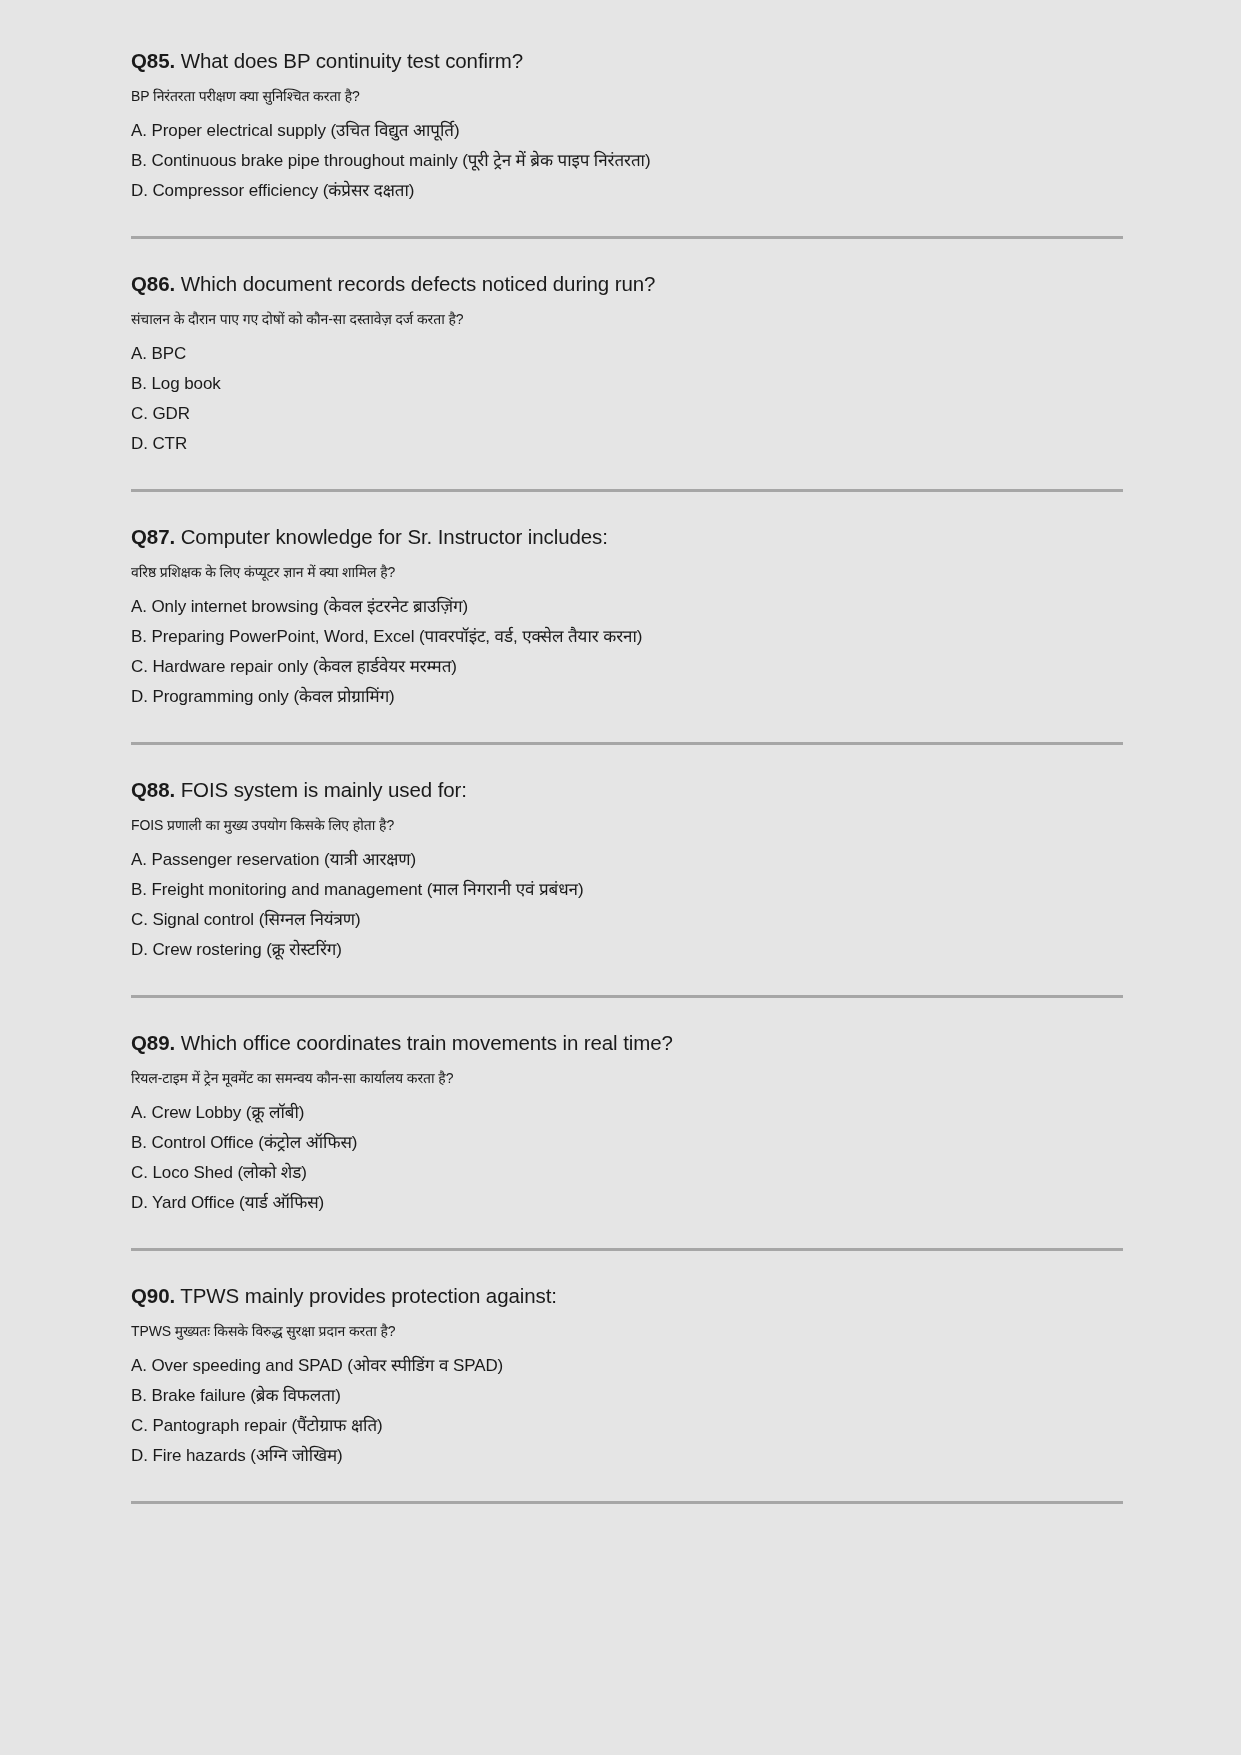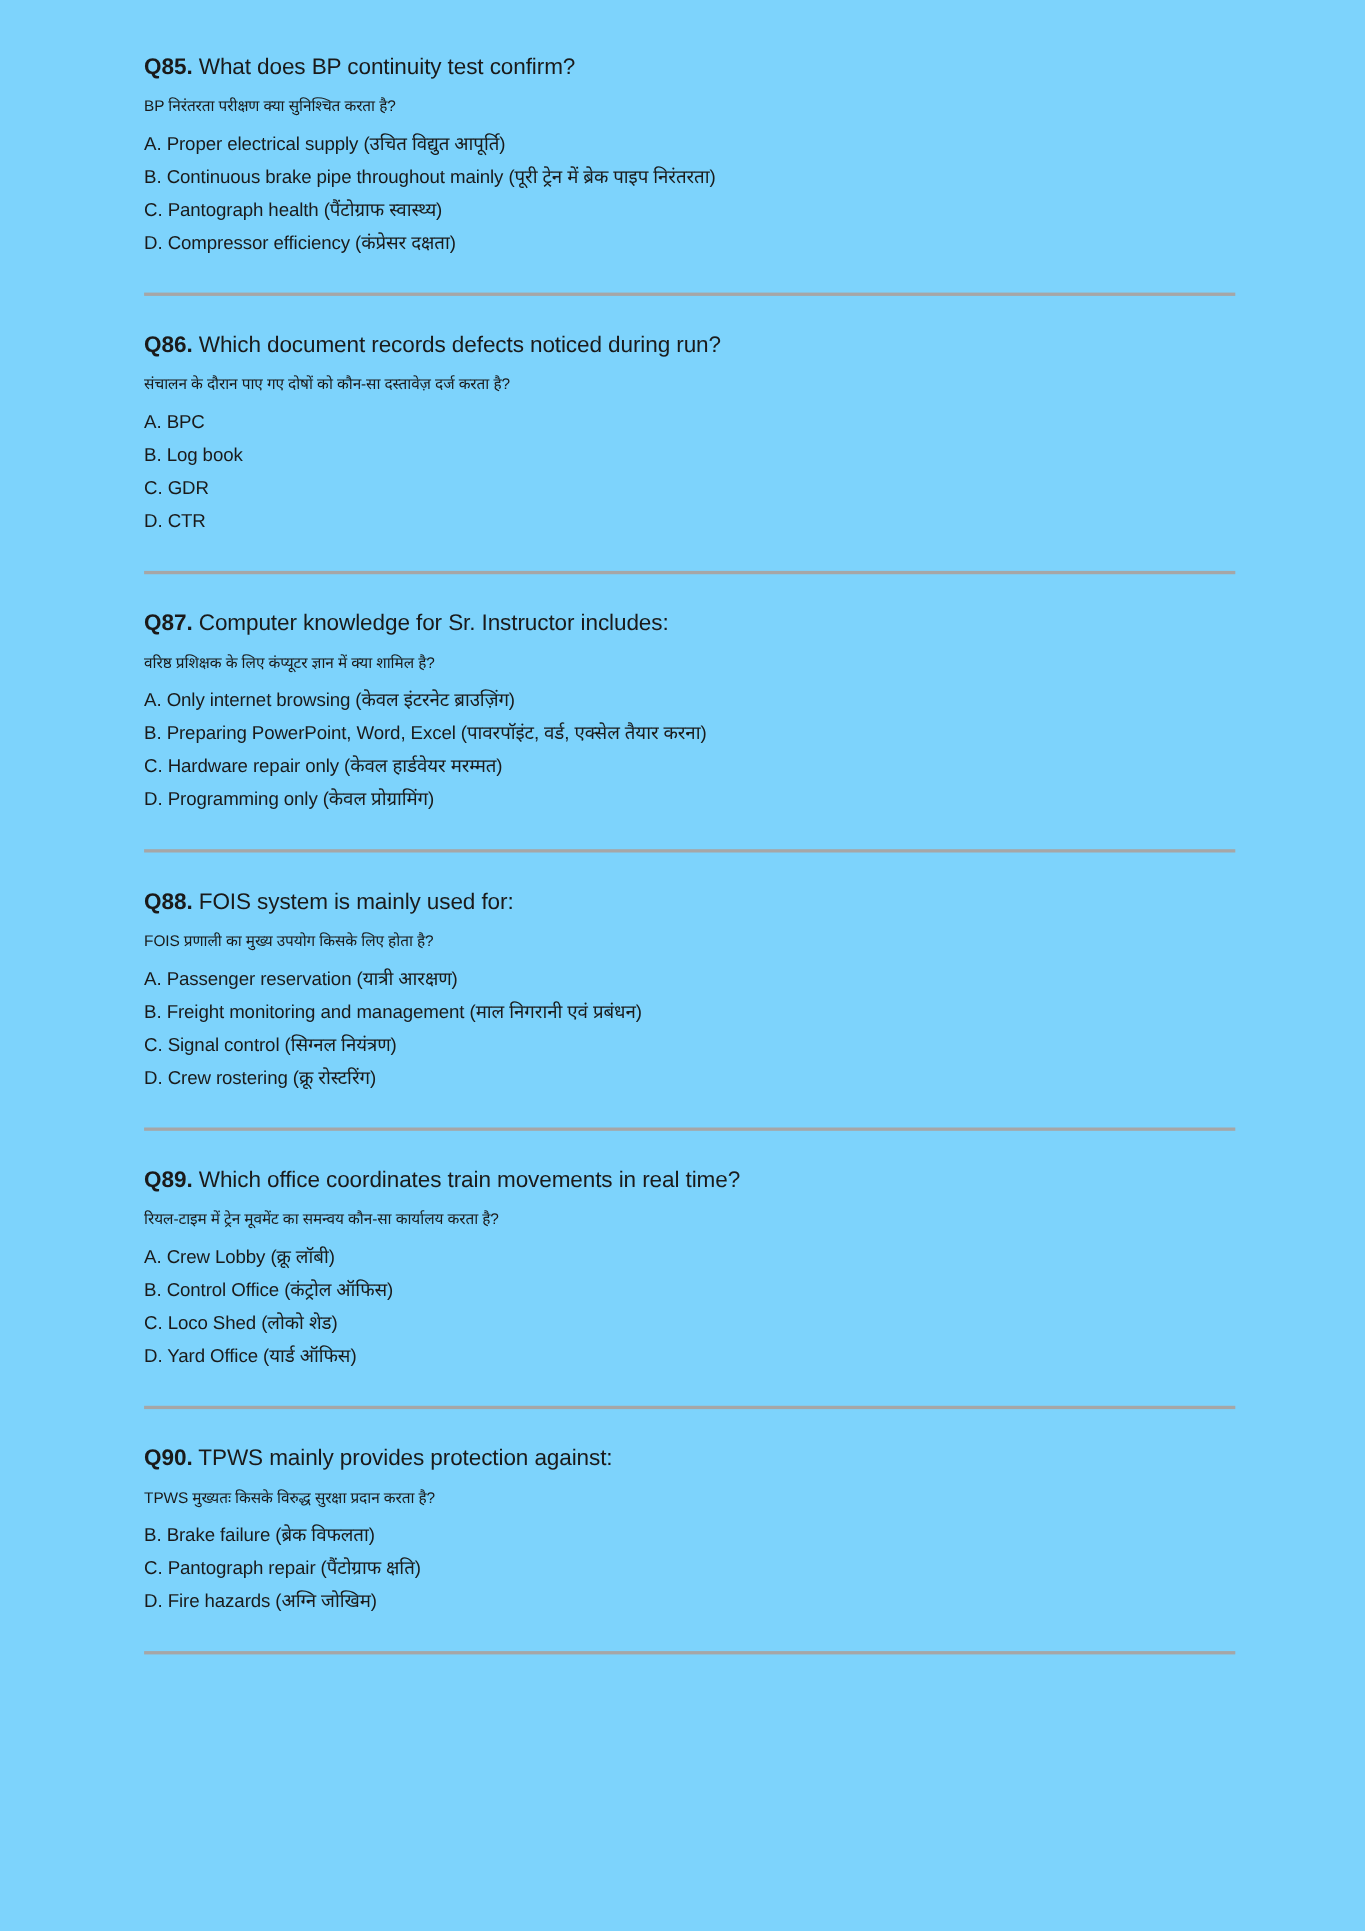--- a/index.html
+++ b/index.html
@@ -13,21 +13,21 @@
     font-family: "Liberation Sans", "DejaVu Sans", sans-serif;
     color: #1a1a1a;
     -webkit-font-smoothing: antialiased;
   }
   .page {
     position: relative;
     width: 1241px;
     height: 1755px;
     box-sizing: border-box;
     padding: 44px 118px 0 131px;
-    background: #7dd3fc;
+    background: #e5e5e5;
   }
   .q-block {
     margin: 0;
     padding: 0;
   }
   .q-title {
     font-size: 20.5px;
     line-height: 33px;
     margin: 0 0 1px 0;
     white-space: nowrap;
@@ -64,21 +64,20 @@
 </head>
 <body>
 
 <div class="page">
 
   <div class="q-block">
     <p class="q-title"><span class="q-num">Q85.</span> <span>What does BP continuity test confirm?</span></p>
     <p class="q-hindi">BP निरंतरता परीक्षण क्या सुनिश्चित करता है?</p>
     <p class="opt">A. Proper electrical supply (उचित विद्युत आपूर्ति)</p>
     <p class="opt">B. Continuous brake pipe throughout mainly (पूरी ट्रेन में ब्रेक पाइप निरंतरता)</p>
-    <p class="opt">C. Pantograph health (पैंटोग्राफ स्वास्थ्य)</p>
     <p class="opt">D. Compressor efficiency (कंप्रेसर दक्षता)</p>
   </div>
   <div class="sp-after-opts"></div>
   <hr class="divider">
   <div class="sp-before-q"></div>
 
   <div class="q-block">
     <p class="q-title"><span class="q-num">Q86.</span> <span>Which document records defects noticed during run?</span></p>
     <p class="q-hindi">संचालन के दौरान पाए गए दोषों को कौन-सा दस्तावेज़ दर्ज करता है?</p>
     <p class="opt">A. BPC</p>
@@ -122,20 +121,21 @@
     <p class="opt">C. Loco Shed (लोको शेड)</p>
     <p class="opt">D. Yard Office (यार्ड ऑफिस)</p>
   </div>
   <div class="sp-after-opts"></div>
   <hr class="divider">
   <div class="sp-before-q"></div>
 
   <div class="q-block">
     <p class="q-title"><span class="q-num">Q90.</span> <span>TPWS mainly provides protection against:</span></p>
     <p class="q-hindi">TPWS मुख्यतः किसके विरुद्ध सुरक्षा प्रदान करता है?</p>
+    <p class="opt">A. Over speeding and SPAD (ओवर स्पीडिंग व SPAD)</p>
     <p class="opt">B. Brake failure (ब्रेक विफलता)</p>
     <p class="opt">C. Pantograph repair (पैंटोग्राफ क्षति)</p>
     <p class="opt">D. Fire hazards (अग्नि जोखिम)</p>
   </div>
   <div class="sp-after-opts"></div>
   <hr class="divider">
 
 </div>
 
 </body></html>

